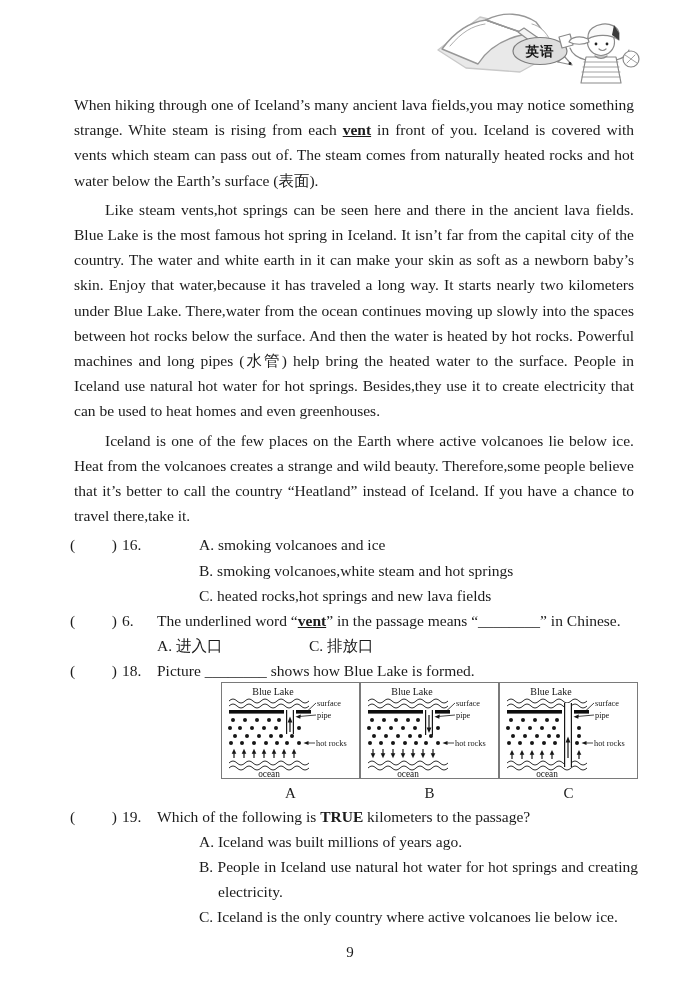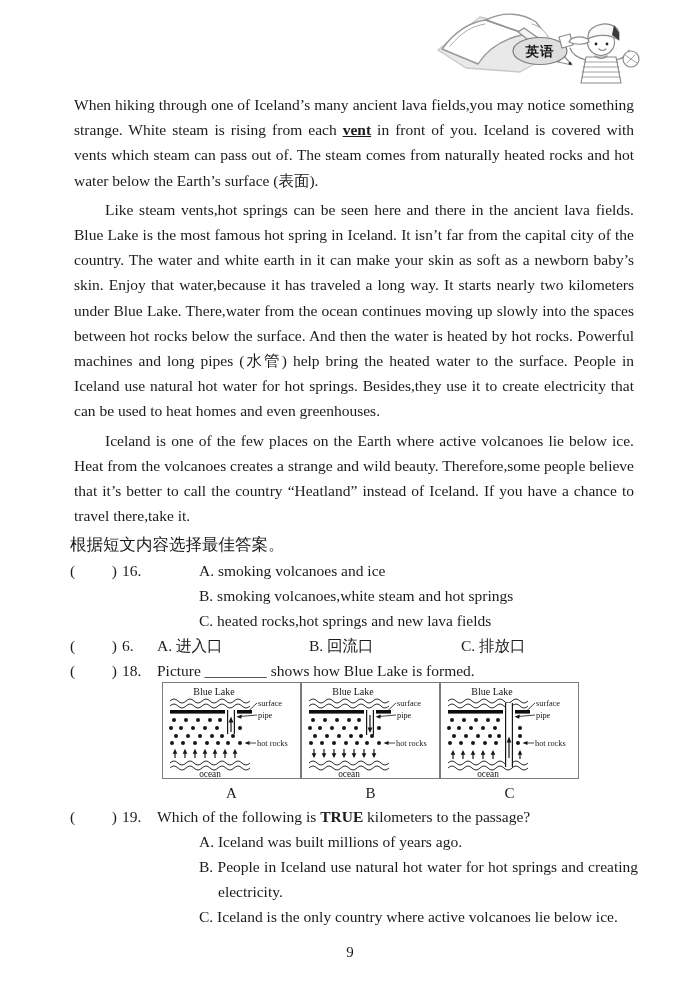--- a/index.html
+++ b/index.html
@@ -17,21 +17,21 @@
   .boldword{font-weight:bold;}
   .instruction{font-size:16.5px;text-align:left;line-height:25.2px;}
   .qrow{display:flex;align-items:flex-start;}
   .qparen{flex:0 0 47px;display:flex;justify-content:space-between;}
   .qnum{flex:0 0 21px;margin-left:5px;margin-right:14px;white-space:nowrap;}
   .qbody{flex:1 1 auto;text-align:justify;}
   .opt{padding-left:19px;text-indent:-19px;margin-left:42px;}
   .optrow17{display:flex;}
   .o17{flex:0 0 152px;white-space:nowrap;}
   .o17:last-child{flex:0 0 auto;}
-  .pics{display:flex;margin:-2px 0 2px 5px;line-height:normal;text-align:left;}
+  .pics{display:flex;margin:-2px 0 2px 5px;line-height:normal;text-align:left;justify-content:flex-end;}
   .pic{width:139px;text-align:center;}
   .pic-letter{font-size:15px;line-height:17px;margin-top:2px;}
   .pagenum{position:absolute;left:0;top:944px;width:100%;text-align:center;font-size:15px;}
   .hdr{position:absolute;left:428px;top:4px;}
   
   svg text{font-family:"Liberation Serif",serif;fill:#141414;}
   .ttl{font-size:10px;}
   .lbl{font-size:8.3px;}
   .ocn{font-size:9.3px;}
   .wv{fill:none;stroke:#161616;stroke-width:0.9;}
@@ -85,21 +85,20 @@
 </div>
 
 <div class="content">
 
   <p class="para"><span>When hiking through one of Iceland’s many ancient lava fields,you may notice something strange. White steam is rising from each </span><span class="vent">vent</span><span> in front of you. Iceland is covered with vents which steam can pass out of. The steam comes from naturally heated rocks and hot water below the Earth’s surface (表面).</span></p>
 
   <p class="para indent">Like steam vents,hot springs can be seen here and there in the ancient lava fields. Blue Lake is the most famous hot spring in Iceland. It isn’t far from the capital city of the country. The water and white earth in it can make your skin as soft as a newborn baby’s skin. Enjoy that water,because it has traveled a long way. It starts nearly two kilometers under Blue Lake. There,water from the ocean continues moving up slowly into the spaces between hot rocks below the surface. And then the water is heated by hot rocks. Powerful machines and long pipes (水管) help bring the heated water to the surface. People in Iceland use natural hot water for hot springs. Besides,they use it to create electricity that can be used to heat homes and even greenhouses.</p>
 
   <p class="para indent">Iceland is one of the few places on the Earth where active volcanoes lie below ice. Heat from the volcanoes creates a strange and wild beauty. Therefore,some people believe that it’s better to call the country “Heatland” instead of Iceland. If you have a chance to travel there,take it.</p>
 
-  <div class="instruction">根据短文内容选择最佳答案。</div>
 
   <div class="qrow">
     <span class="qparen">
         <span>(</span>
         <span>)</span>
       </span>
     <span class="qnum">16.</span>
     <div class="qbody">
       <div class="opt"><span>A.</span> <span>smoking volcanoes and ice</span></div>
       <div class="opt"><span>B.</span> <span>smoking volcanoes,white steam and hot springs</span></div>
@@ -107,23 +106,23 @@
     </div>
   </div>
 
   <div class="qrow">
     <span class="qparen">
         <span>(</span>
         <span>)</span>
       </span>
     <span class="qnum">6.</span>
     <div class="qbody">
+      <div><span>The underlined word “</span><span class="vent">vent</span><span>” in the passage means “</span><span>________</span><span>” in Chinese.</span></div>
       <div class="optrow17">
         <span class="o17"><span>A.</span> <span>进入口</span></span>
-        <span class="o17"><span>B.</span> <span>回流口</span></span>
         <span class="o17"><span>C.</span> <span>排放口</span></span>
       </div>
     </div>
   </div>
 
   <div class="qrow">
     <span class="qparen">
         <span>(</span>
         <span>)</span>
       </span>

